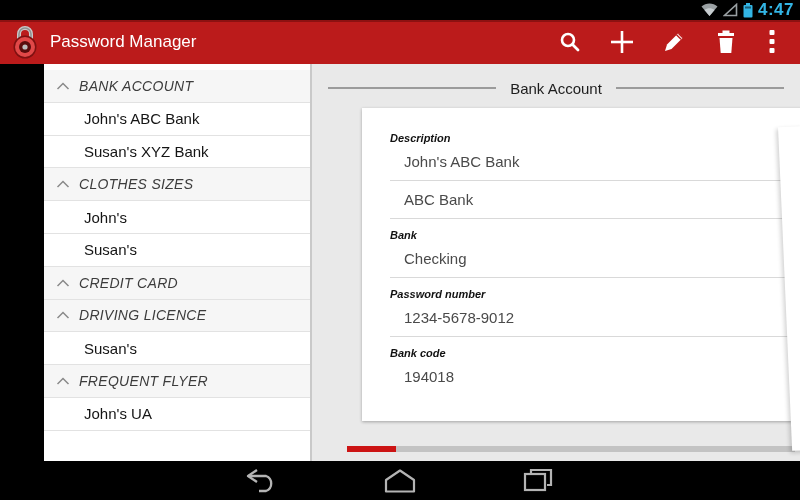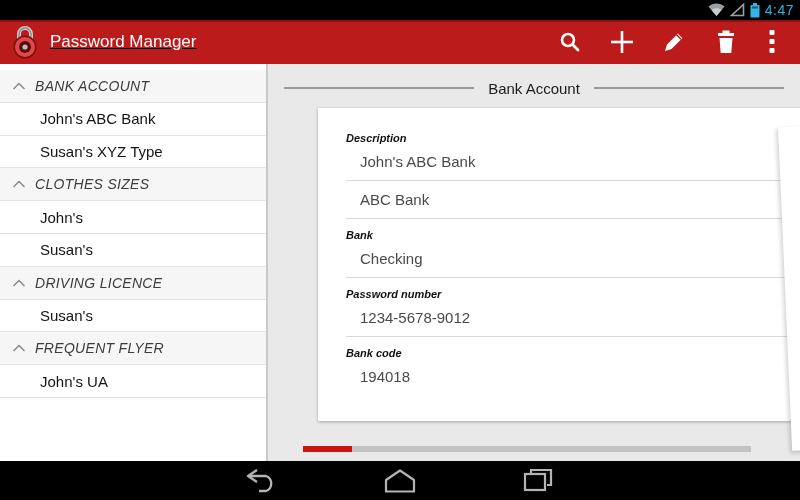--- a/index.html
+++ b/index.html
@@ -4,33 +4,33 @@
 <style>
   * { margin:0; padding:0; box-sizing:border-box; }
   html,body { width:800px; height:500px; overflow:hidden; background:#000;
               font-family:"Liberation Sans","DejaVu Sans",sans-serif; }
   .screen { width:800px; height:500px; display:flex; flex-direction:column; }
 
   
   .status-bar { height:20px; background:#000; display:flex; align-items:center;
                 justify-content:flex-end; padding-right:6px; gap:5px; flex:0 0 auto; }
   .status-bar svg { display:block; }
-  .status-time { color:#33b5e5; font-size:14px; font-weight:normal; letter-spacing:.5px; }
+  .status-time { color:#33b5e5; font-size:17px; font-weight:bold; letter-spacing:.5px; }
 
   
   .action-bar { height:44px; background:#bb1b1b; display:flex; align-items:center;
-                padding:0 8px; flex:0 0 auto; box-shadow:inset 0 2px 0 #8d1111;text-decoration:underline; }
+                padding:0 8px; flex:0 0 auto; box-shadow:inset 0 2px 0 #8d1111; }
   .app-icon { width:30px; height:36px; margin:0 6px 0 2px; }
   .app-title { color:#fff; font-size:17px; margin-left:4px; }
   .ab-spacer { flex:1; }
   .ab-btn { width:52px; height:44px; display:flex; align-items:center;
             justify-content:center; cursor:pointer; }
 
   
-  .content { flex:1 1 auto; display:flex; min-height:0; background:#e9e9e9; }
+  .content { flex:1 1 auto; display:flex; min-height:0; background:#e9e9e9;margin-left:44px; }
 
   
   .sidebar { width:268px; flex:0 0 268px; background:#fff; border-right:2px solid #c9c9c9;
              padding-top:6px; overflow:hidden; }
   .sb-row { height:32.8px; display:flex; align-items:center;
             border-bottom:1px solid #e2e2e2; cursor:pointer; }
   .sb-header { background:#f6f6f6; }
   .sb-header .chev { margin:0 9px 0 12px; }
   .sb-header .sb-htext { font-style:italic; font-size:14px; color:#3c3c3c;
                          letter-spacing:.3px; text-transform:uppercase; }
@@ -141,38 +141,44 @@
           <polyline points="1.5,7 7,1.5 12.5,7" fill="none" stroke="#8a8a8a" stroke-width="1.5"></polyline>
         </svg>
         <span class="sb-htext">BANK ACCOUNT</span>
       </div>
 
       <div class="sb-row sb-item">
         <span class="sb-itext">John's ABC Bank</span>
       </div>
 
       <div class="sb-row sb-item">
-        <span class="sb-itext">Susan's XYZ Type</span>
+        <span class="sb-itext">Susan's XYZ Bank</span>
       </div>
 
       <div class="sb-row sb-header">
         <svg class="chev" width="14" height="8" viewBox="0 0 14 8">
           <polyline points="1.5,7 7,1.5 12.5,7" fill="none" stroke="#8a8a8a" stroke-width="1.5"></polyline>
         </svg>
         <span class="sb-htext">CLOTHES SIZES</span>
       </div>
 
       <div class="sb-row sb-item">
         <span class="sb-itext">John's</span>
       </div>
 
       <div class="sb-row sb-item">
         <span class="sb-itext">Susan's</span>
       </div>
 
+      <div class="sb-row sb-header">
+        <svg class="chev" width="14" height="8" viewBox="0 0 14 8">
+          <polyline points="1.5,7 7,1.5 12.5,7" fill="none" stroke="#8a8a8a" stroke-width="1.5"></polyline>
+        </svg>
+        <span class="sb-htext">CREDIT CARD</span>
+      </div>
 
 
       <div class="sb-row sb-header">
         <svg class="chev" width="14" height="8" viewBox="0 0 14 8">
           <polyline points="1.5,7 7,1.5 12.5,7" fill="none" stroke="#8a8a8a" stroke-width="1.5"></polyline>
         </svg>
         <span class="sb-htext">DRIVING LICENCE</span>
       </div>
 
       <div class="sb-row sb-item">

